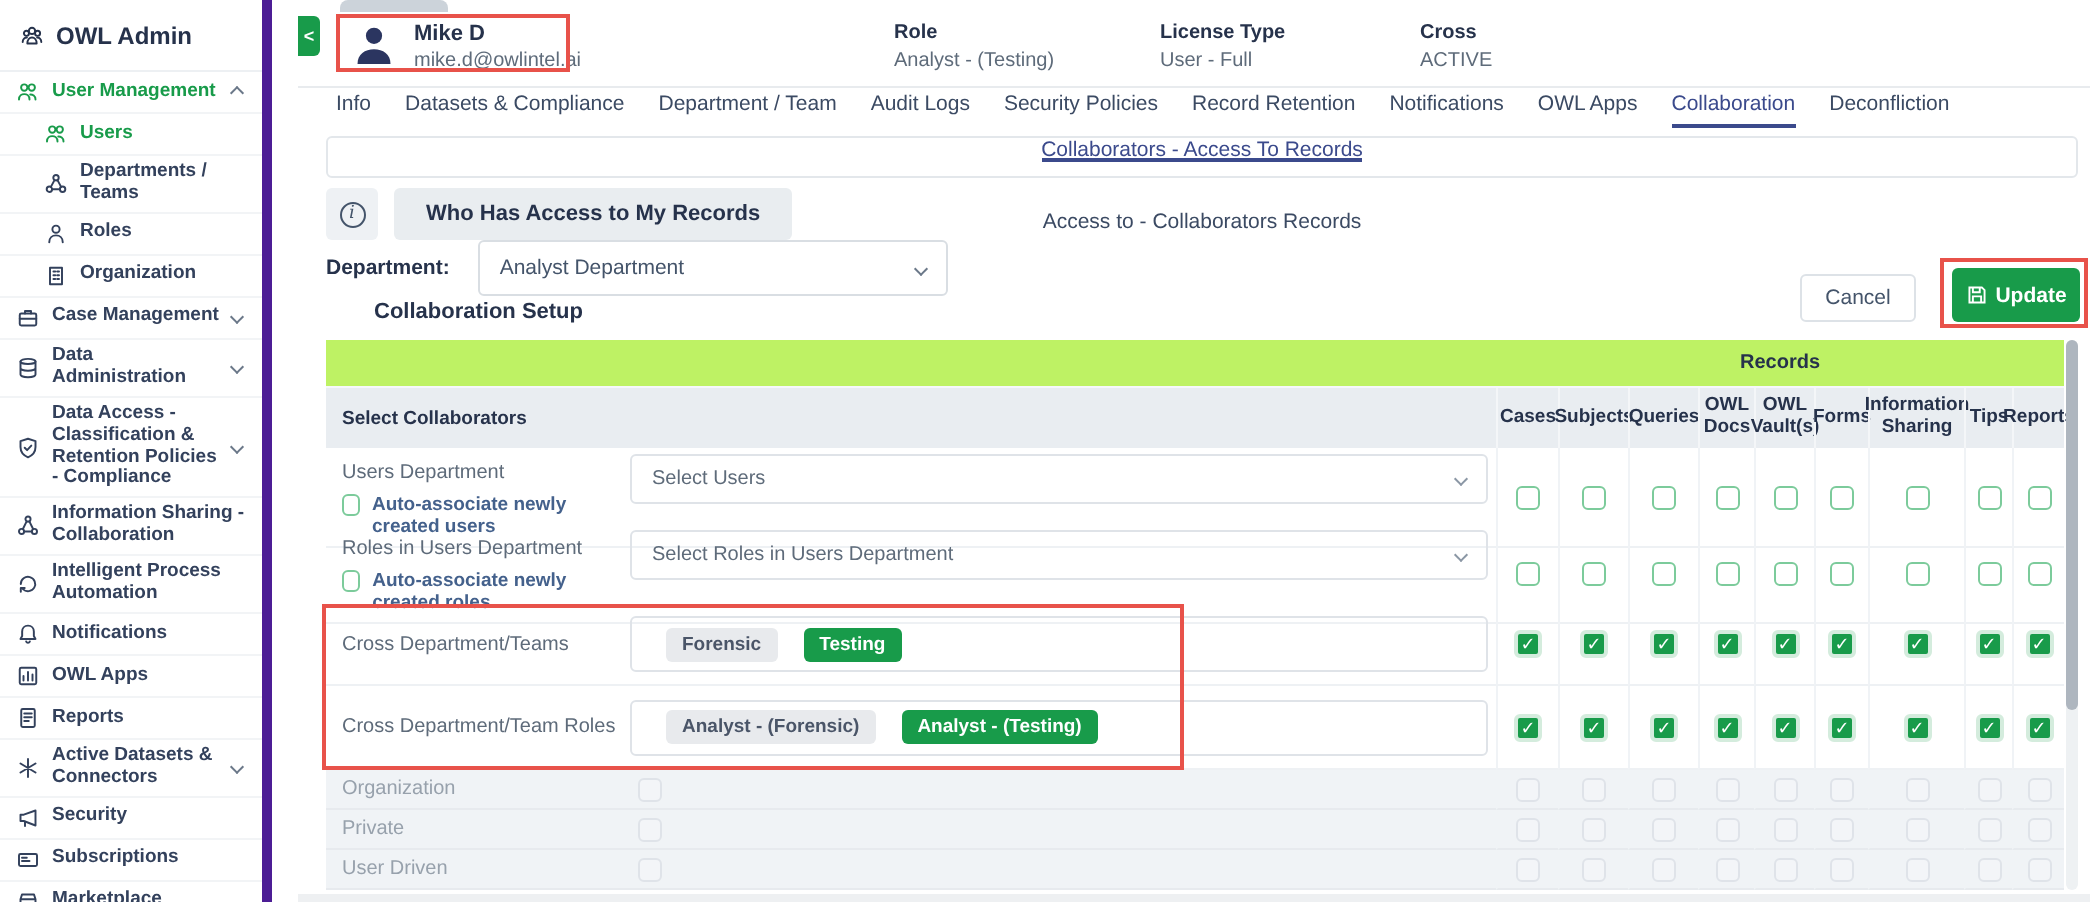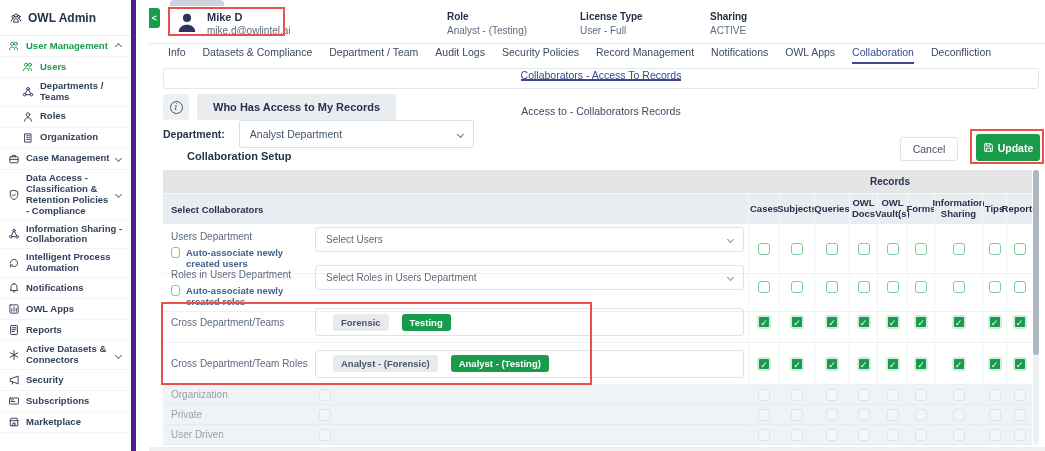--- a/index.html
+++ b/index.html
@@ -51,21 +51,21 @@
   .dept-label { font-size:10.5px; font-weight:bold; color:#26324b; }
   .dept-select { width:235px; height:28px; border:1px solid #d9dee3; border-radius:3px; display:flex; align-items:center; padding:0 10px; font-size:10.5px; color:#44546a; cursor:pointer; }
   .dept-select .cv { margin-left:auto; color:#6b7889; }
 
   .setup-title { position:absolute; left:14px; top:150px; font-size:11px; font-weight:bold; color:#26324b;margin-left:24px; }
   .cancel-btn { position:absolute; left:751px; top:137px; width:58px; height:24px; background:#fff; border:1px solid #dde2e7; border-radius:3px; font-size:10.5px; color:#44546a; font-family:inherit; cursor:pointer; }
   .update-btn { position:absolute; left:827px; top:134px; width:64px; height:27px; background:#189b4a; border:none; border-radius:3px; font-size:10.5px; font-weight:bold; color:#fff; font-family:inherit; display:flex; align-items:center; justify-content:center; gap:4px; cursor:pointer; }
 
   
   .table { position:absolute; left:14px; top:170px; width:869px; }
-  .tgroup { display:grid; grid-template-columns:585px 284px; background:#e5e5e5; height:24px; border-bottom:1px solid #f6f8fa; }
+  .tgroup { display:grid; grid-template-columns:585px 284px; background:#bef264; height:24px; border-bottom:1px solid #f6f8fa; }
   .tgroup .gc { display:flex; align-items:center; justify-content:center; font-size:10px; font-weight:bold; color:#26324b; }
   .thead { display:grid; grid-template-columns:152px 433px 31px 35px 35px 28px 30px 27px 48px 24px 26px; background:#e9edf1; height:30px; }
   .thead .th { display:flex; align-items:center; font-size:9.5px; font-weight:bold; color:#26324b; }
   .thead .th.first { padding-left:8px; grid-column:1 / span 2; }
   .thead .th.rec { justify-content:center; text-align:center; line-height:1.15; border-left:1px solid #f4f6f8; padding:1px; }
   .trow { display:grid; grid-template-columns:152px 433px 31px 35px 35px 28px 30px 27px 48px 24px 26px; background:#fff; }
   .trow .cell { border-bottom:1px solid #eef1f4; }
   .trow .rec { display:flex; align-items:center; justify-content:center; border-left:1px solid #f0f3f6; }
   .trow.disabled { background:#f0f3f6; }
   .trow.disabled .cell { border-bottom:1px solid #e7eaee; }
@@ -179,20 +179,32 @@
             </svg>
           </span>
           <span class="nav-label">Case Management</span>
           <span class="chev-wrap">
             <span class="cv down"></span>
           </span>
         </div>
         <div class="nav-item">
           <span class="icon">
             <svg width="12" height="12" viewBox="0 0 16 16" fill="none" stroke="currentColor" stroke-width="1.3" stroke-linecap="round" stroke-linejoin="round">
+              <ellipse cx="8" cy="3.6" rx="5" ry="1.7"></ellipse>
+              <path d="M3 3.6v8.8c0 1 2.2 1.8 5 1.8s5-.8 5-1.8V3.6M3 8c0 1 2.2 1.8 5 1.8S13 9 13 8"></path>
+            </svg>
+          </span>
+          <span class="nav-label">Data Administration</span>
+          <span class="chev-wrap">
+            <span class="cv down"></span>
+          </span>
+        </div>
+        <div class="nav-item">
+          <span class="icon">
+            <svg width="12" height="12" viewBox="0 0 16 16" fill="none" stroke="currentColor" stroke-width="1.3" stroke-linecap="round" stroke-linejoin="round">
               <path d="M8 1.8l5 1.6v4c0 3.5-2 5.6-5 6.8-3-1.2-5-3.3-5-6.8v-4z"></path>
               <path d="M5.8 7.8l1.6 1.6 2.8-3"></path>
             </svg>
           </span>
           <span class="nav-label">Data Access - Classification &amp; Retention Policies - Compliance</span>
           <span class="chev-wrap">
             <span class="cv down"></span>
           </span>
         </div>
         <div class="nav-item">
@@ -297,32 +309,32 @@
       <div class="u-email">mike.d@owlintel.ai</div>
       <div class="hfield hf-role">
         <div class="hl">Role</div>
         <div class="hv">Analyst - (Testing)</div>
       </div>
       <div class="hfield hf-lic">
         <div class="hl">License Type</div>
         <div class="hv">User - Full</div>
       </div>
       <div class="hfield hf-status">
-        <div class="hl">Sharing</div>
+        <div class="hl">Cross</div>
         <div class="hv">ACTIVE</div>
       </div>
     </div>
 
     <div class="tabs-row" id="tabs-row">
         <div class="tab">Info</div>
         <div class="tab">Datasets &amp; Compliance</div>
         <div class="tab">Department / Team</div>
         <div class="tab">Audit Logs</div>
         <div class="tab">Security Policies</div>
-        <div class="tab">Record Management</div>
+        <div class="tab">Record Retention</div>
         <div class="tab">Notifications</div>
         <div class="tab">OWL Apps</div>
         <div class="tab active">Collaboration</div>
         <div class="tab">Deconfliction</div>
       </div>
     <div class="subtabs" id="subtabs-row">
         <div class="subtab active">Collaborators - Access To Records</div>
         <div class="subtab">Access to - Collaborators Records</div>
       </div>
 

